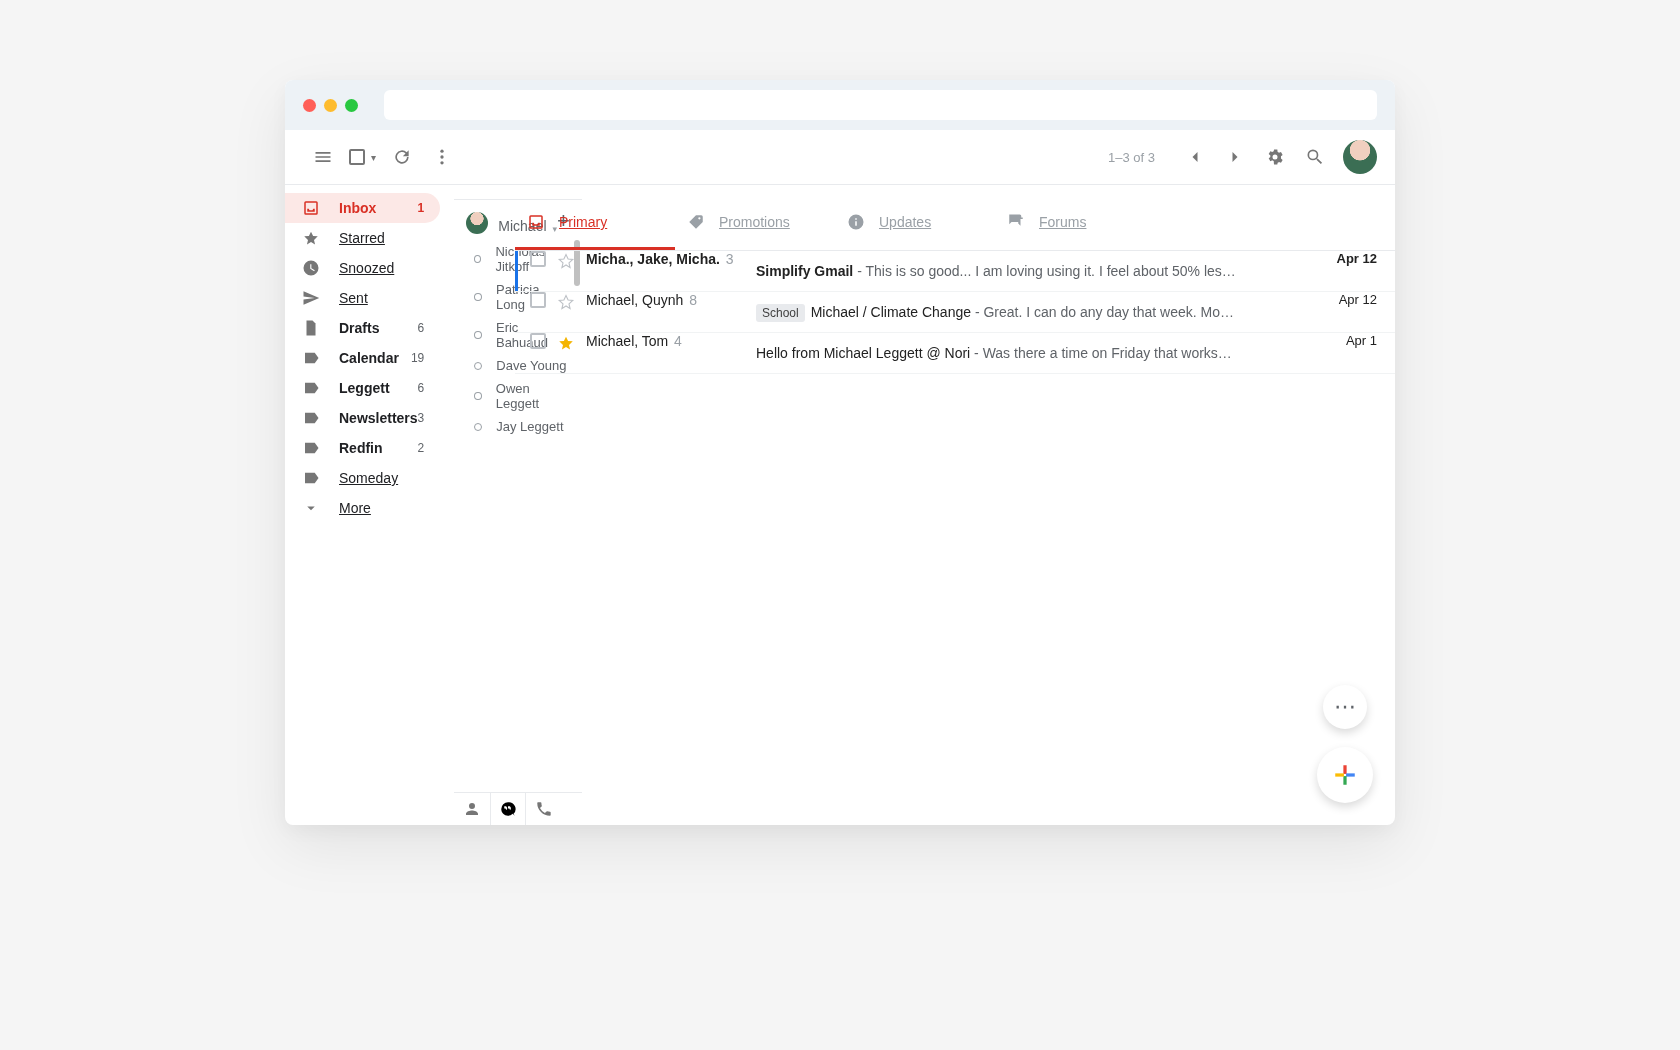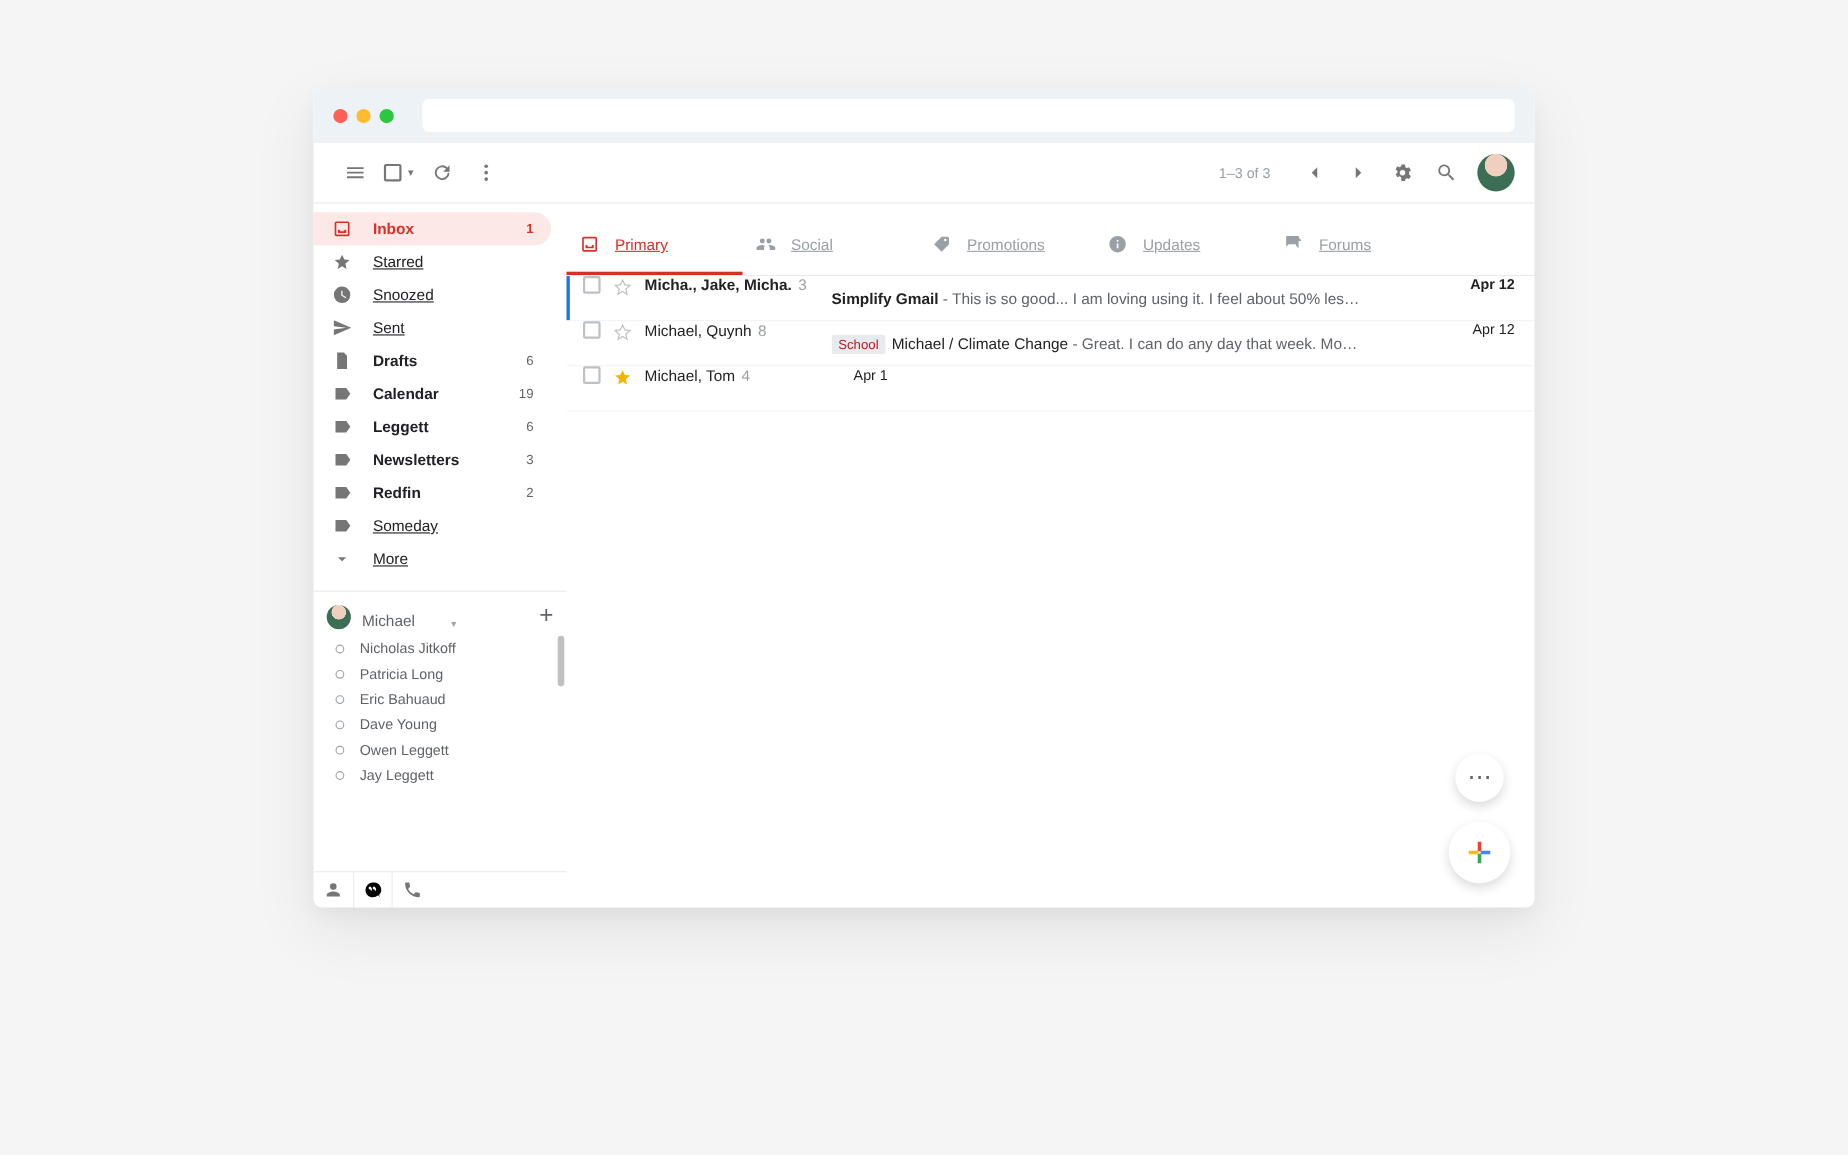--- a/index.html
+++ b/index.html
@@ -90,21 +90,21 @@
     background: radial-gradient(circle at 50% 30%, #f0cfbf 34%, #3b6e54 36%);
     margin-left: 8px;
   }
 
   
   .main { display: flex; height: 640px; }
 
   
   .sidebar {
     width: 230px;
-    display: flex; flex-direction: column;
+    display: flex; 
     border-right: none;
   }
   .nav { padding-top: 8px; }
   .nav-item {
     height: 30px;
     display: flex;
     align-items: center;
     padding: 0 16px;
     border-radius: 0 16px 16px 0;
     margin-right: 14px;
@@ -239,21 +239,21 @@
     flex: 1;
     white-space: nowrap;
     overflow: hidden;
     text-overflow: ellipsis;
     font-size: 14px;
     margin-top: 12px;
   }
   .subject .tag {
     display: inline-block;
     background: #e8eaed;
-    color: #b91c1c;
+    color: #404040;
     font-size: 12px;
     font-weight: 400;
     padding: 2px 6px;
     border-radius: 3px;
     margin-right: 6px;
   }
   .subject .subj { }
   .subject .snip { color: #5f6368; font-weight: 400; }
   .msg .date { font-size: 13px; margin-left: 20px; }
   .msg.unread .date { font-weight: 700; }
@@ -493,26 +493,20 @@
     <div class="content">
       <div class="tabs" id="tabs">
           <div class="tab active">
             <svg viewBox="0 0 24 24">
               <path d="M19 3H5a2 2 0 0 0-2 2v14a2 2 0 0 0 2 2h14a2 2 0 0 0 2-2V5a2 2 0 0 0-2-2zM5 19V5h14v14zM7 13h2l1 2h4l1-2h2v4H7z"></path>
             </svg>
             <span>Primary</span>
           </div>
           <div class="tab">
             <svg viewBox="0 0 24 24">
-              <path d="M16 11a3 3 0 1 0-3-3 3 3 0 0 0 3 3zm-8 0a3 3 0 1 0-3-3 3 3 0 0 0 3 3zm0 2c-2.3 0-7 1.2-7 3.5V19h9v-2.5c0-.9.4-1.7 1.1-2.4A12 12 0 0 0 8 13zm8 0c-.3 0-.6 0-1 .1 1.2.9 2 2 2 3.4V19h7v-2.5c0-2.3-4.7-3.5-8-3.5z"></path>
-            </svg>
-            <span>Social</span>
-          </div>
-          <div class="tab">
-            <svg viewBox="0 0 24 24">
               <path d="M21 12l-9 9-9-9 9-9h7a2 2 0 0 1 2 2zM16.5 8.5a1.5 1.5 0 1 0-1.5-1.5 1.5 1.5 0 0 0 1.5 1.5z"></path>
             </svg>
             <span>Promotions</span>
           </div>
           <div class="tab">
             <svg viewBox="0 0 24 24">
               <path d="M12 2a10 10 0 1 0 10 10A10 10 0 0 0 12 2zm1 15h-2v-6h2zm0-8h-2V7h2z"></path>
             </svg>
             <span>Updates</span>
           </div>
@@ -550,20 +544,21 @@
           </div>
           <div class="msg">
             <div class="edge"></div>
             <div class="chk"></div>
             <div class="star on">
               <svg viewBox="0 0 24 24">
                 <path d="M12 17.3l-5.4 3.3 1.4-6.1L3 9.8l6.2-.5L12 3.5l2.8 5.8 6.2.5-5 4.7 1.4 6.1z"></path>
               </svg>
             </div>
             <div class="sender">Michael, Tom <span class="thread-cnt">4</span></div>
+            <div class="subject"><span class="subj">Hello from Michael Leggett @ Nori</span><span class="snip"> - Was there a time on Friday that works…</span></div>
             <div class="date">Apr 1</div>
           </div>
         </div>
 
       <div class="fabs">
         <div class="fab">⋯</div>
         <div class="fab big">
           <svg viewBox="0 0 24 24" width="26" height="26">
             <rect x="10.5" y="3" width="3" height="8" fill="#EA4335"></rect>
             <rect x="13" y="10.5" width="8" height="3" fill="#4285F4"></rect>

